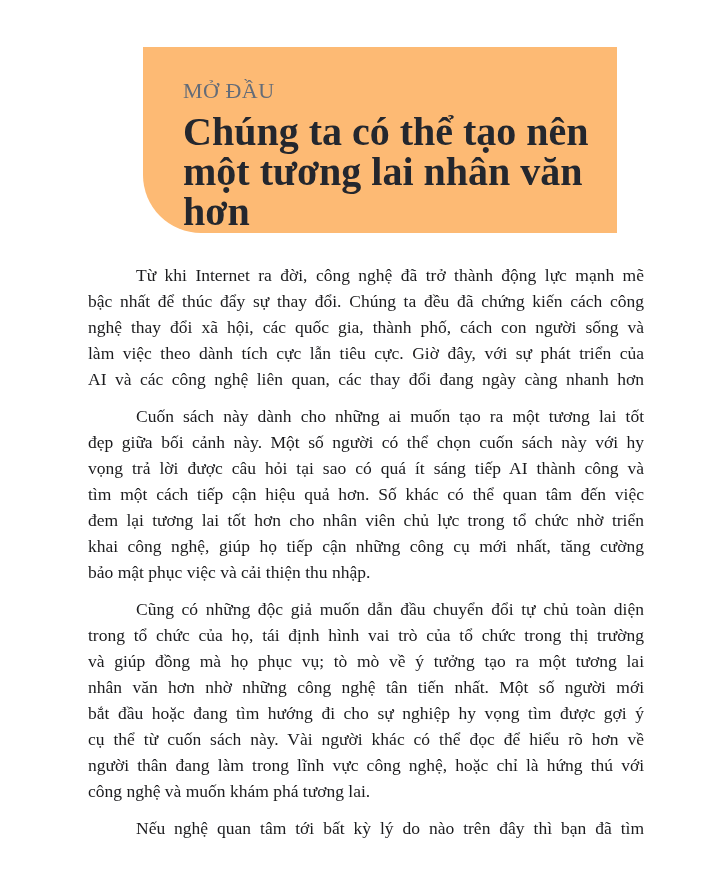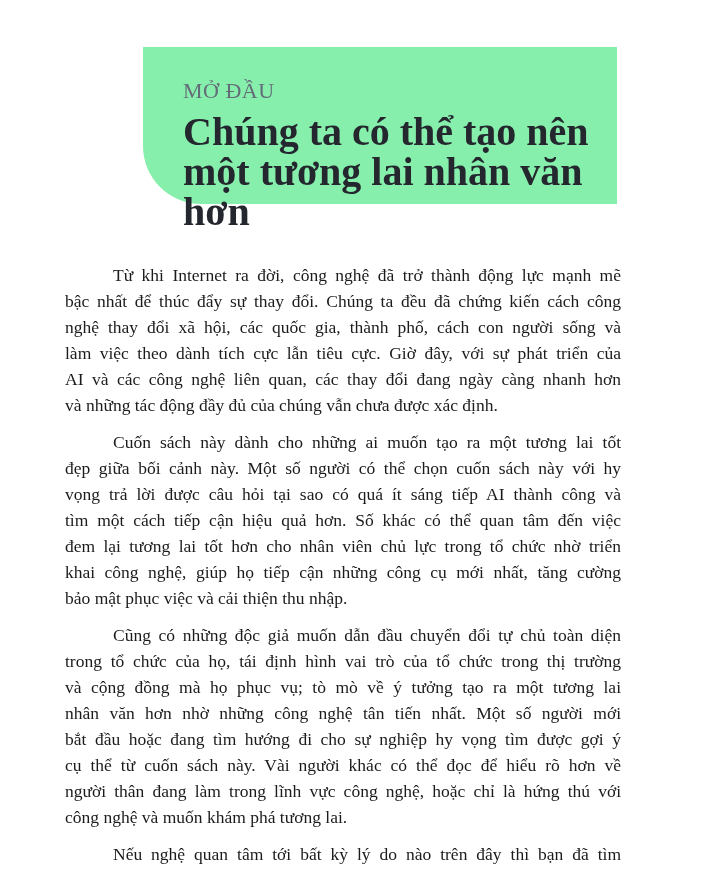--- a/index.html
+++ b/index.html
@@ -11,43 +11,43 @@
     background: #ffffff;
     overflow: hidden;
     font-family: "Liberation Serif", "DejaVu Serif", serif;
   }
   
   #chapter-header {
     position: absolute;
     left: 143px;
     top: 47px;
     width: 474px;
-    height: 157px;
-    background: #86efac;
+    height: 186px;
+    background: #fdba74;
     border-radius: 0 0 0 58px;
   }
   #chapter-kicker {
     display: block;
     margin: 31px 0 0 40px;
     font-size: 22px;
     letter-spacing: 0.5px;
     color: #646c78;
     line-height: 1.15;
   }
   #chapter-title {
     margin: 9px 0 0 40px;
     font-size: 40px;
     font-weight: bold;
     color: #24272e;
     line-height: 40px;
   }
   
   #page-body {
     position: absolute;
-    left: 65px;
+    left: 88px;
     top: 262px;
     width: 556px;
     font-size: 17.5px;
     color: #1b1b1d;
   }
   .paragraph { margin-bottom: 11px; }
   .text-line {
     height: 26px;
     line-height: 26px;
     overflow: hidden;
@@ -74,35 +74,34 @@
     </div>
   </div>
 
   <div id="page-body">
       <div class="paragraph">
         <div class="text-line first justify">Từ khi Internet ra đời, công nghệ đã trở thành động lực mạnh mẽ</div>
         <div class="text-line justify">bậc nhất để thúc đẩy sự thay đổi. Chúng ta đều đã chứng kiến cách công</div>
         <div class="text-line justify">nghệ thay đổi xã hội, các quốc gia, thành phố, cách con người sống và</div>
         <div class="text-line justify">làm việc theo dành tích cực lẫn tiêu cực. Giờ đây, với sự phát triển của</div>
         <div class="text-line justify">AI và các công nghệ liên quan, các thay đổi đang ngày càng nhanh hơn</div>
-        <div class="text-line plain">và những tác động đầy đủ của chúng vẫn chưa được xác định.</div>
       </div>
       <div class="paragraph">
         <div class="text-line first justify">Cuốn sách này dành cho những ai muốn tạo ra một tương lai tốt</div>
         <div class="text-line justify">đẹp giữa bối cảnh này. Một số người có thể chọn cuốn sách này với hy</div>
         <div class="text-line justify">vọng trả lời được câu hỏi tại sao có quá ít sáng tiếp AI thành công và</div>
         <div class="text-line justify">tìm một cách tiếp cận hiệu quả hơn. Số khác có thể quan tâm đến việc</div>
         <div class="text-line justify">đem lại tương lai tốt hơn cho nhân viên chủ lực trong tổ chức nhờ triển</div>
         <div class="text-line justify">khai công nghệ, giúp họ tiếp cận những công cụ mới nhất, tăng cường</div>
         <div class="text-line plain">bảo mật phục việc và cải thiện thu nhập.</div>
       </div>
       <div class="paragraph">
         <div class="text-line first justify">Cũng có những độc giả muốn dẫn đầu chuyển đổi tự chủ toàn diện</div>
         <div class="text-line justify">trong tổ chức của họ, tái định hình vai trò của tổ chức trong thị trường</div>
-        <div class="text-line justify">và cộng đồng mà họ phục vụ; tò mò về ý tưởng tạo ra một tương lai</div>
+        <div class="text-line justify">và giúp đồng mà họ phục vụ; tò mò về ý tưởng tạo ra một tương lai</div>
         <div class="text-line justify">nhân văn hơn nhờ những công nghệ tân tiến nhất. Một số người mới</div>
         <div class="text-line justify">bắt đầu hoặc đang tìm hướng đi cho sự nghiệp hy vọng tìm được gợi ý</div>
         <div class="text-line justify">cụ thể từ cuốn sách này. Vài người khác có thể đọc để hiểu rõ hơn về</div>
         <div class="text-line justify">người thân đang làm trong lĩnh vực công nghệ, hoặc chỉ là hứng thú với</div>
         <div class="text-line plain">công nghệ và muốn khám phá tương lai.</div>
       </div>
       <div class="paragraph">
         <div class="text-line first justify">Nếu nghệ quan tâm tới bất kỳ lý do nào trên đây thì bạn đã tìm</div>
       </div>
     </div>

